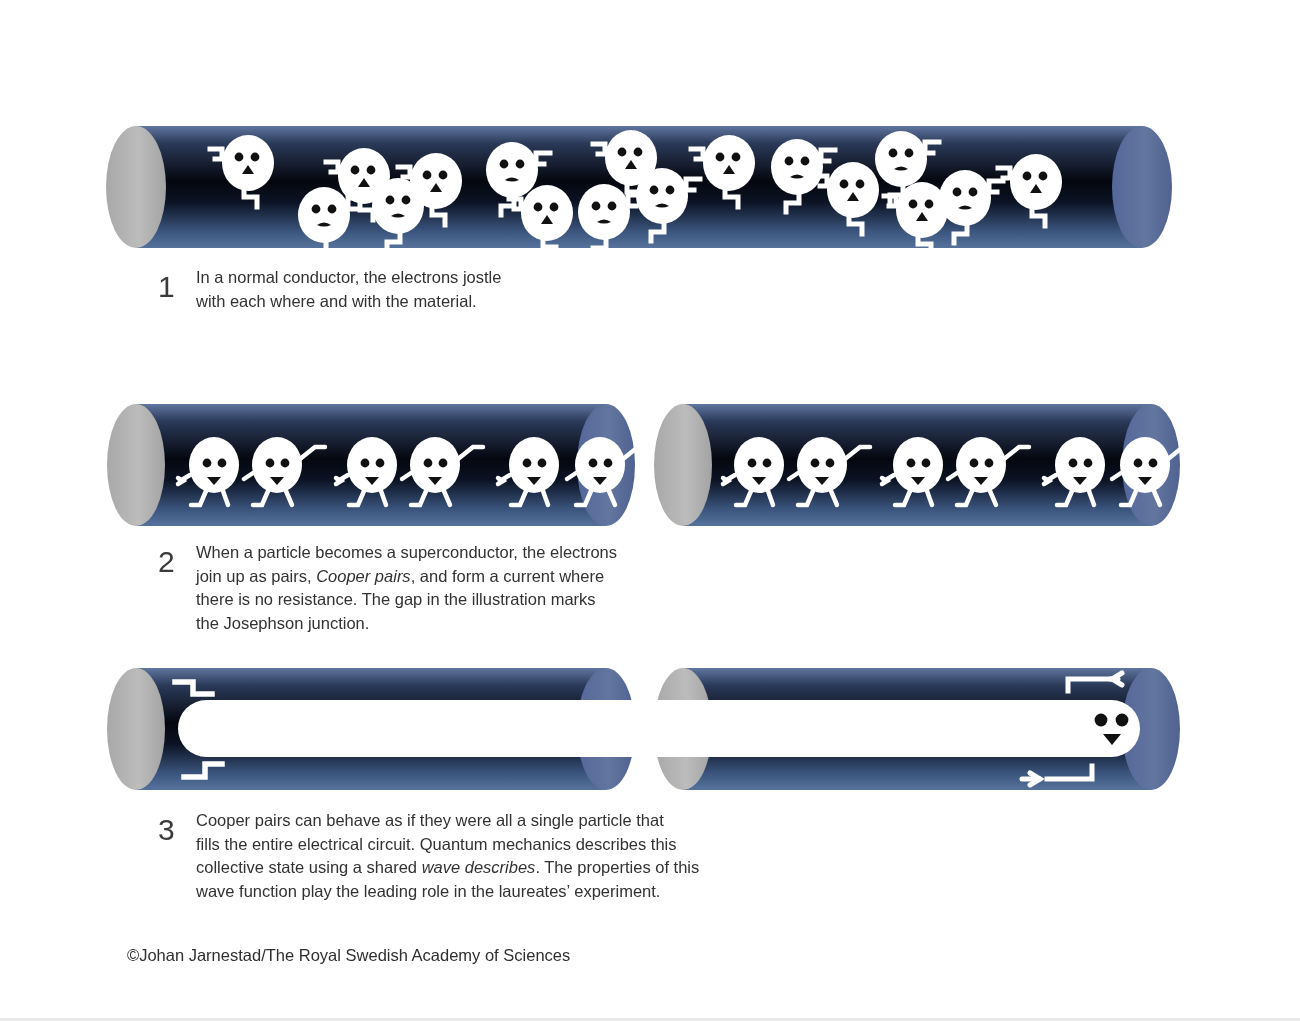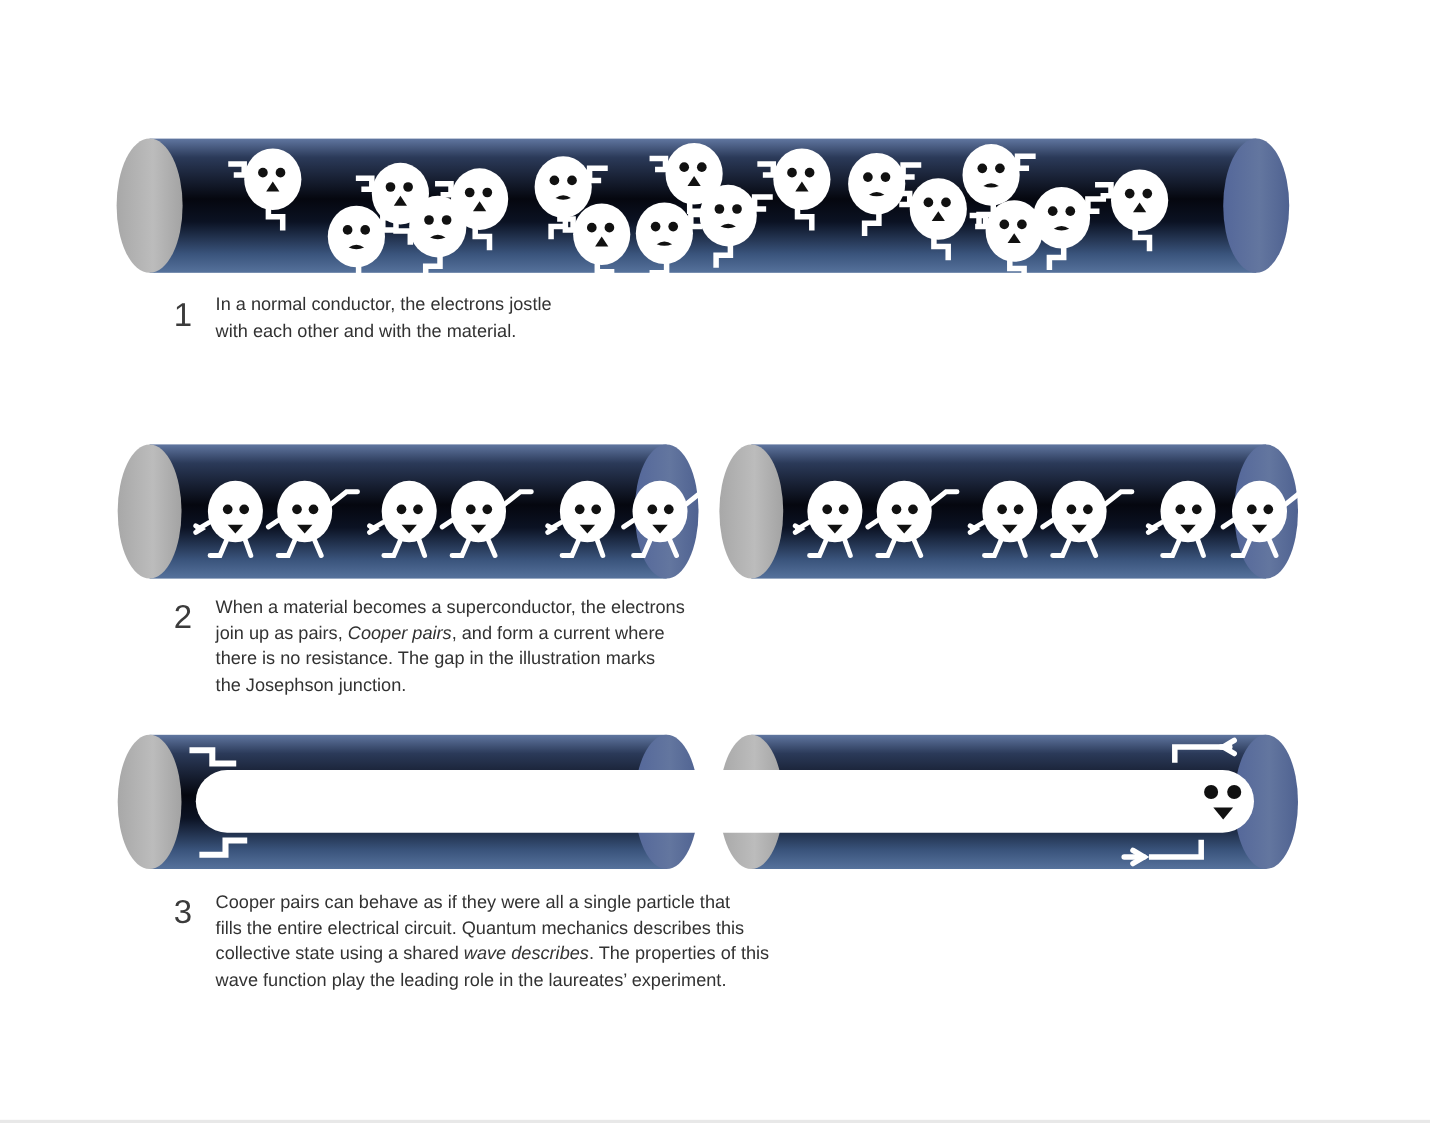--- a/index.html
+++ b/index.html
@@ -236,33 +236,34 @@
         <circle cx="1101" cy="720" r="6.4" fill="#111111"></circle>
         <circle cx="1122" cy="720" r="6.4" fill="#111111"></circle>
         <path d="M 1103 734 L 1121 734 L 1112 745 Z" fill="#111111"></path>
       </g>
     </g>
   </svg>
 
   <div class="caption cap1">
     <div class="num">1</div>
     <div class="body">In a normal conductor, the electrons jostle
-with each other and with the material.</div>
+with each where and with the material.</div>
   </div>
 
   <div class="caption cap2">
     <div class="num">2</div>
-    <div class="body"><span>When a material becomes a superconductor, the electrons
+    <div class="body"><span>When a particle becomes a superconductor, the electrons
 join up as pairs, </span><em>Cooper pairs</em><span>, and form a current where
 there is no resistance. The gap in the illustration marks
 the Josephson junction.</span></div>
   </div>
 
   <div class="caption cap3">
     <div class="num">3</div>
     <div class="body" style="max-width:620px"><span>Cooper pairs can behave as if they were all a single particle that
 fills the entire electrical circuit. Quantum mechanics describes this
 collective state using a shared </span><em>wave describes</em><span>. The properties of this
 wave function play the leading role in the laureates’ experiment.</span></div>
   </div>
 
+  <div class="credit">©Johan Jarnestad/The Royal Swedish Academy of Sciences</div>
   <div class="bottomrule"></div>
 </div>
 
 </body></html>

